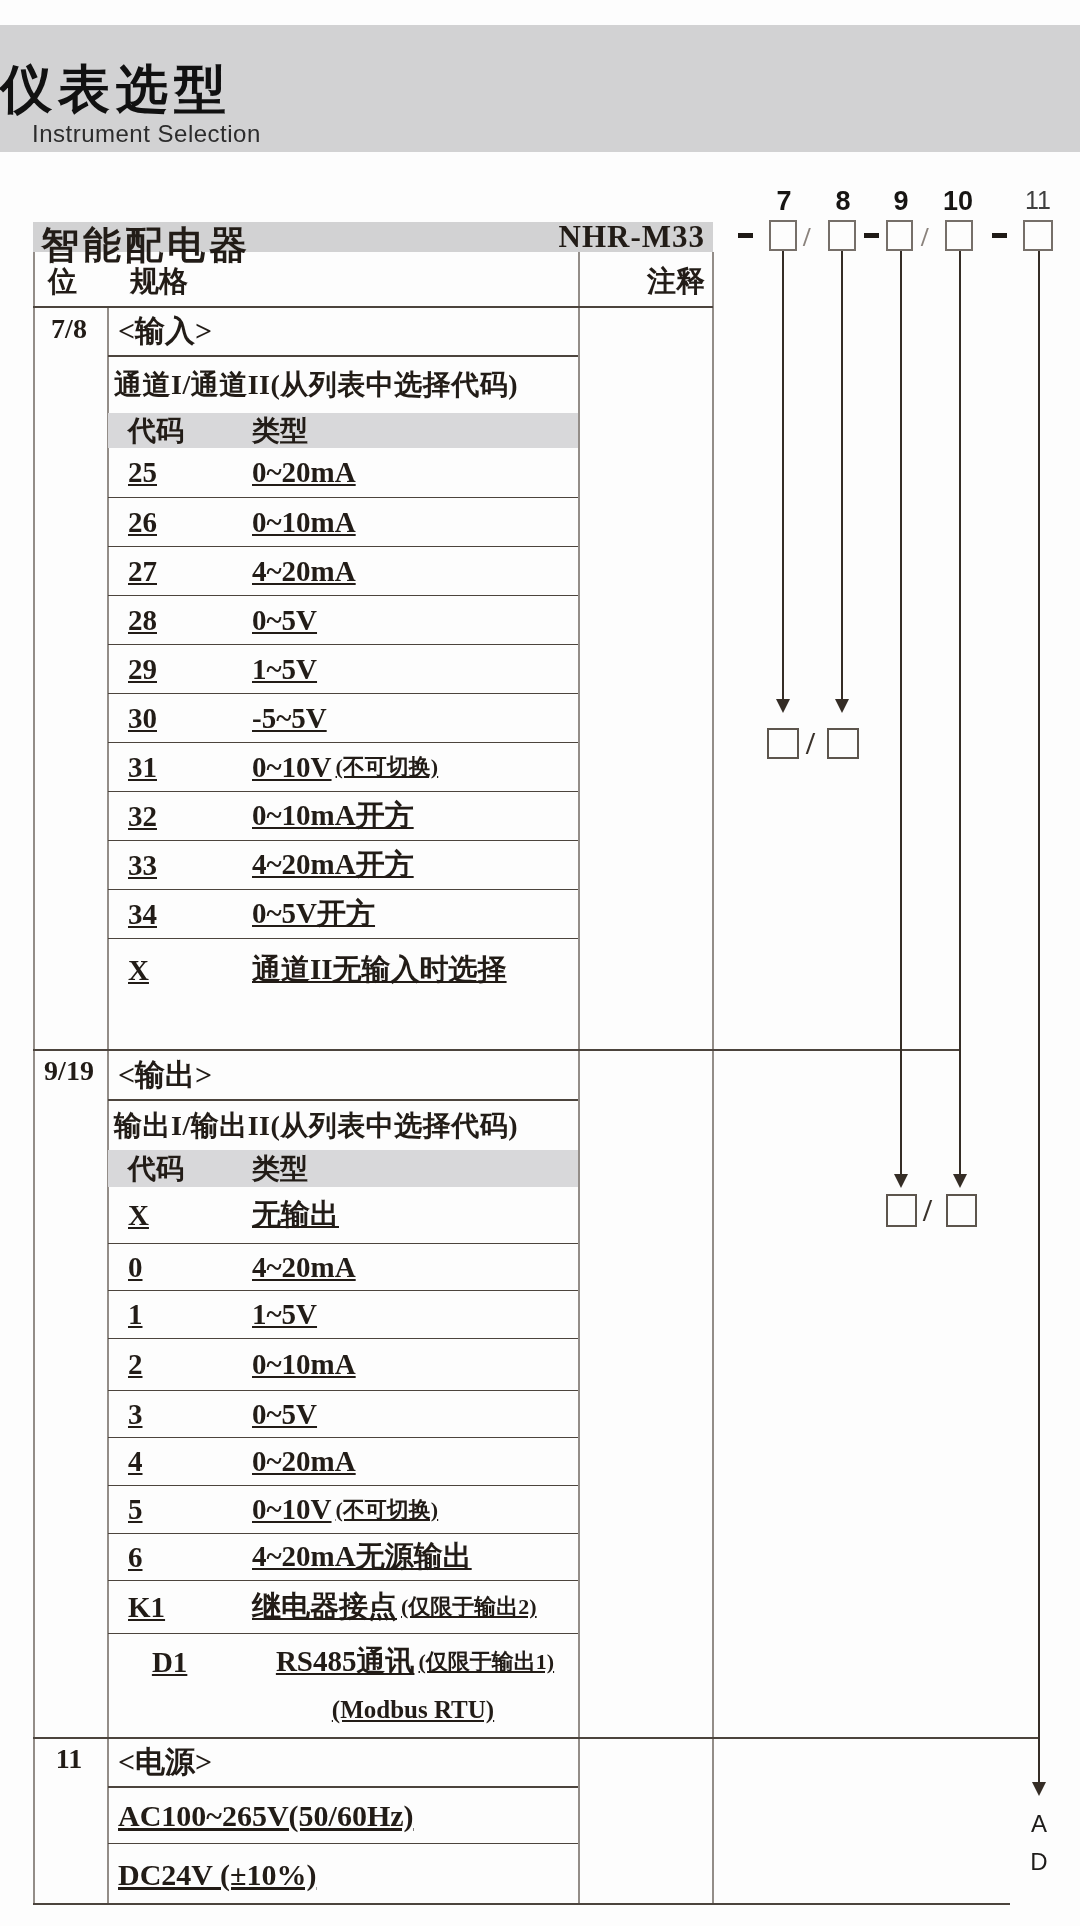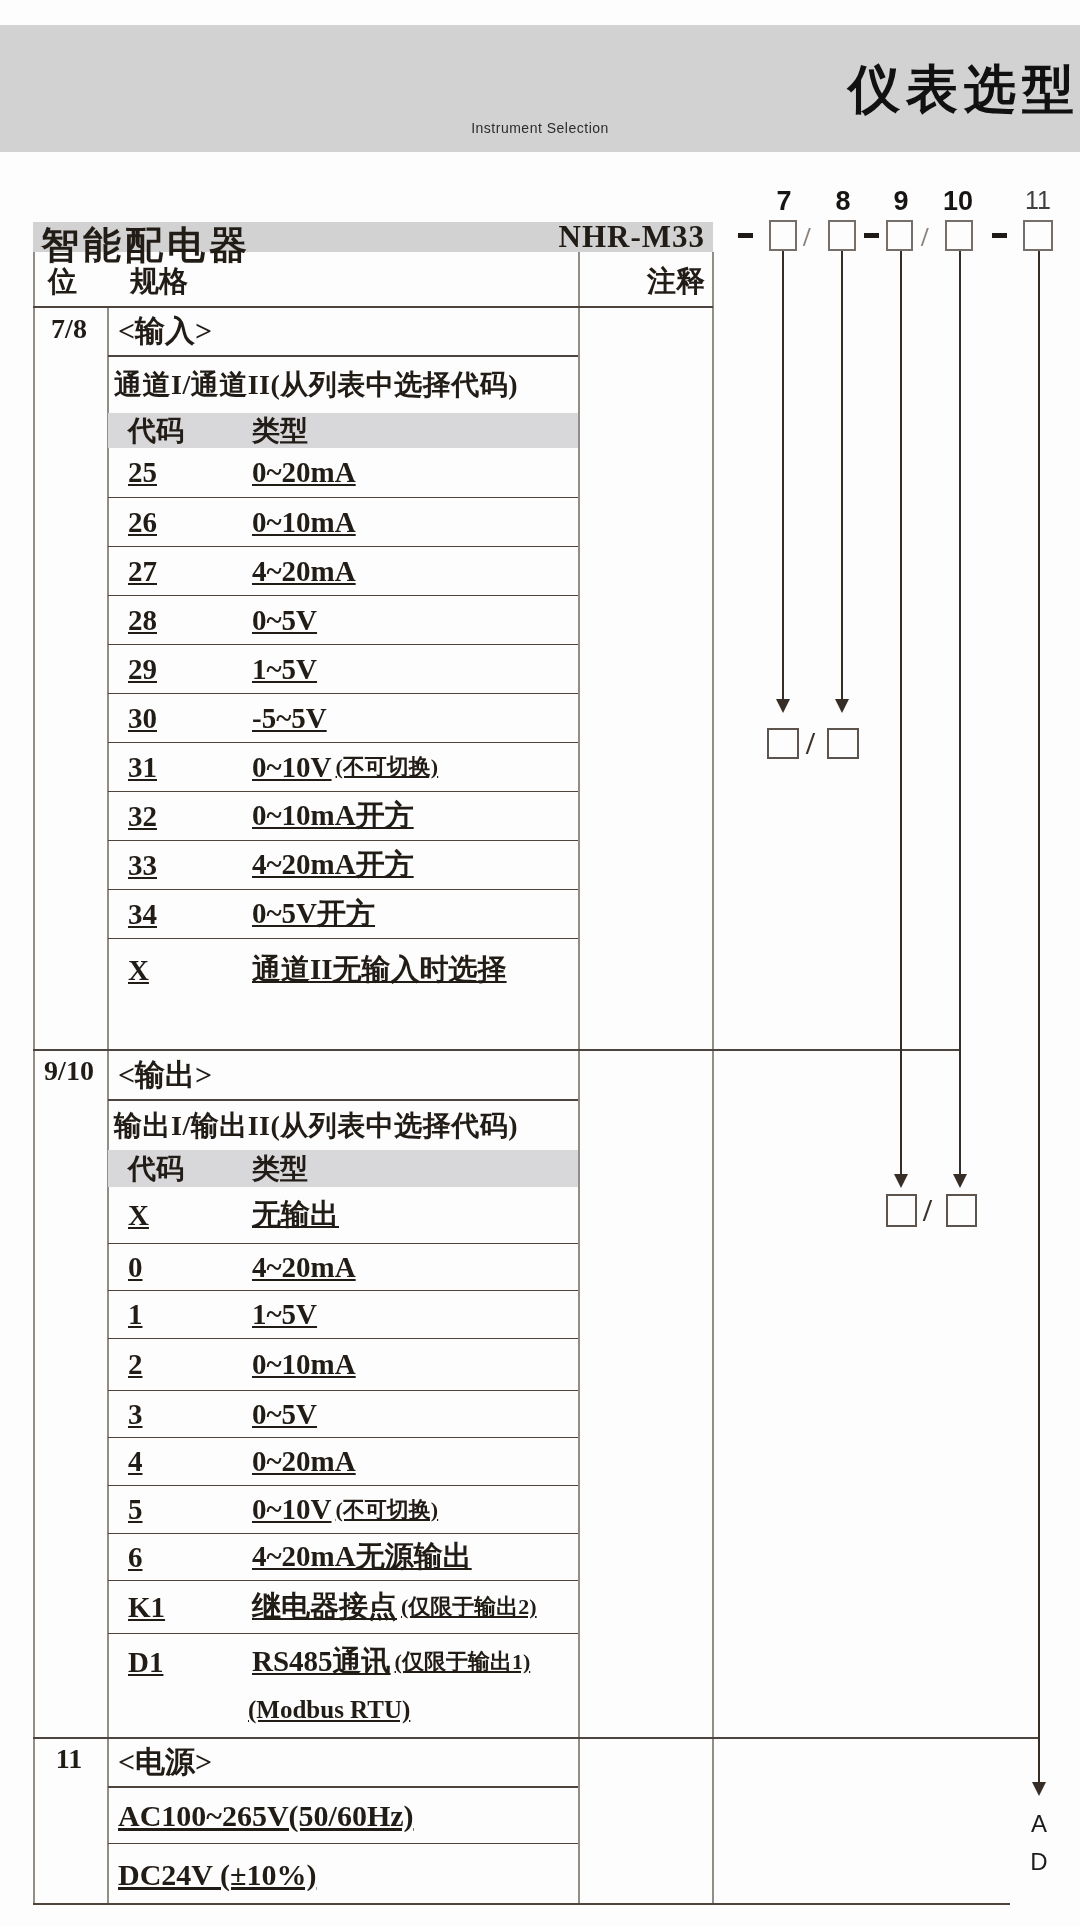--- a/index.html
+++ b/index.html
@@ -13,28 +13,28 @@
   *{margin:0;padding:0;box-sizing:border-box;}
   html,body{background:#ffffff;}
   .page{
     position:relative;width:1080px;height:1926px;background:#fdfdfd;
     font-family:"Liberation Serif","DejaVu Serif",serif;color:var(--ink);
     overflow:hidden;
   }
   
   .title-band{position:absolute;left:0;top:25px;width:1080px;height:127px;background:var(--band);}
   .title-band .main{
-    position:absolute;left:0;top:30px;width:100%;text-align:right;
+    position:absolute;left:0;top:30px;width:100%;text-align:left;
     font-family:"Liberation Sans","DejaVu Sans",sans-serif;
     font-size:52px;font-weight:bold;letter-spacing:6px;color:#111;
   }
   .title-band .sub{
-    position:absolute;left:0;top:95px;width:100%;text-align:center;
+    position:absolute;left:0;top:95px;width:100%;
     font-family:"Liberation Sans","DejaVu Sans",sans-serif;
-    font-size:14px;color:#2c2c2c;letter-spacing:0.5px;
+    font-size:24px;color:#2c2c2c;letter-spacing:0.5px;padding-left:32px;
   }
   
   .head-band{position:absolute;left:33px;top:222px;width:680px;height:30px;background:var(--band);}
   .product{position:absolute;left:8px;top:-2px;font-size:38px;font-weight:bold;letter-spacing:4px;}
   .model{position:absolute;right:8px;top:-3px;font-size:31px;font-weight:bold;letter-spacing:1px;}
   .colhead{position:absolute;font-size:29px;font-weight:bold;}
   
   .vline{position:absolute;width:2px;background:var(--line-gray);}
   .hline{position:absolute;height:2px;background:var(--line-dark);}
   
@@ -145,21 +145,21 @@
     <div class="trow" style="height:49px;">
       <span class="code">34</span>
       <span class="type">0~5V开方</span>
     </div>
     <div class="trow" style="height:63px;">
       <span class="code">X</span>
       <span class="type">通道II无输入时选择</span>
     </div>
   </div>
 
-  <span class="pos-label" style="top:1055px;">9/10</span>
+  <span class="pos-label" style="top:1055px;">9/19</span>
   <div class="sec-title" style="top:1051px;height:50px;line-height:47px;">&lt;输出&gt;</div>
   <div class="sec-sub" style="top:1101px;height:49px;line-height:49px;">输出I/输出II(从列表中选择代码)</div>
   <div class="gray-row" style="top:1150px;height:37px;">
     <span class="code-h">代码</span>
     <span>类型</span>
   </div>
   <div class="rows" style="top:1187px;">
     <div class="trow" style="height:56px;">
       <span class="code">X</span>
       <span class="type">无输出</span>
@@ -191,21 +191,21 @@
     </div>
     <div class="trow" style="height:47px;">
       <span class="code">6</span>
       <span class="type">4~20mA无源输出</span>
     </div>
     <div class="trow" style="height:53px;">
       <span class="code">K1</span>
       <span class="type">继电器接点</span>
       <span class="note">(仅限于输出2)</span>
     </div>
-    <div class="trow two-line" style="height:84px;">
+    <div class="trow two-line" style="height:84px;align-items:center;">
       <div class="line1">
         <span class="code">D1</span>
         <span class="type">RS485通讯</span>
         <span class="note">(仅限于输出1)</span>
       </div>
       <div class="subline">(Modbus RTU)</div>
     </div>
   </div>
 
   <span class="pos-label" style="top:1743px;">11</span>

